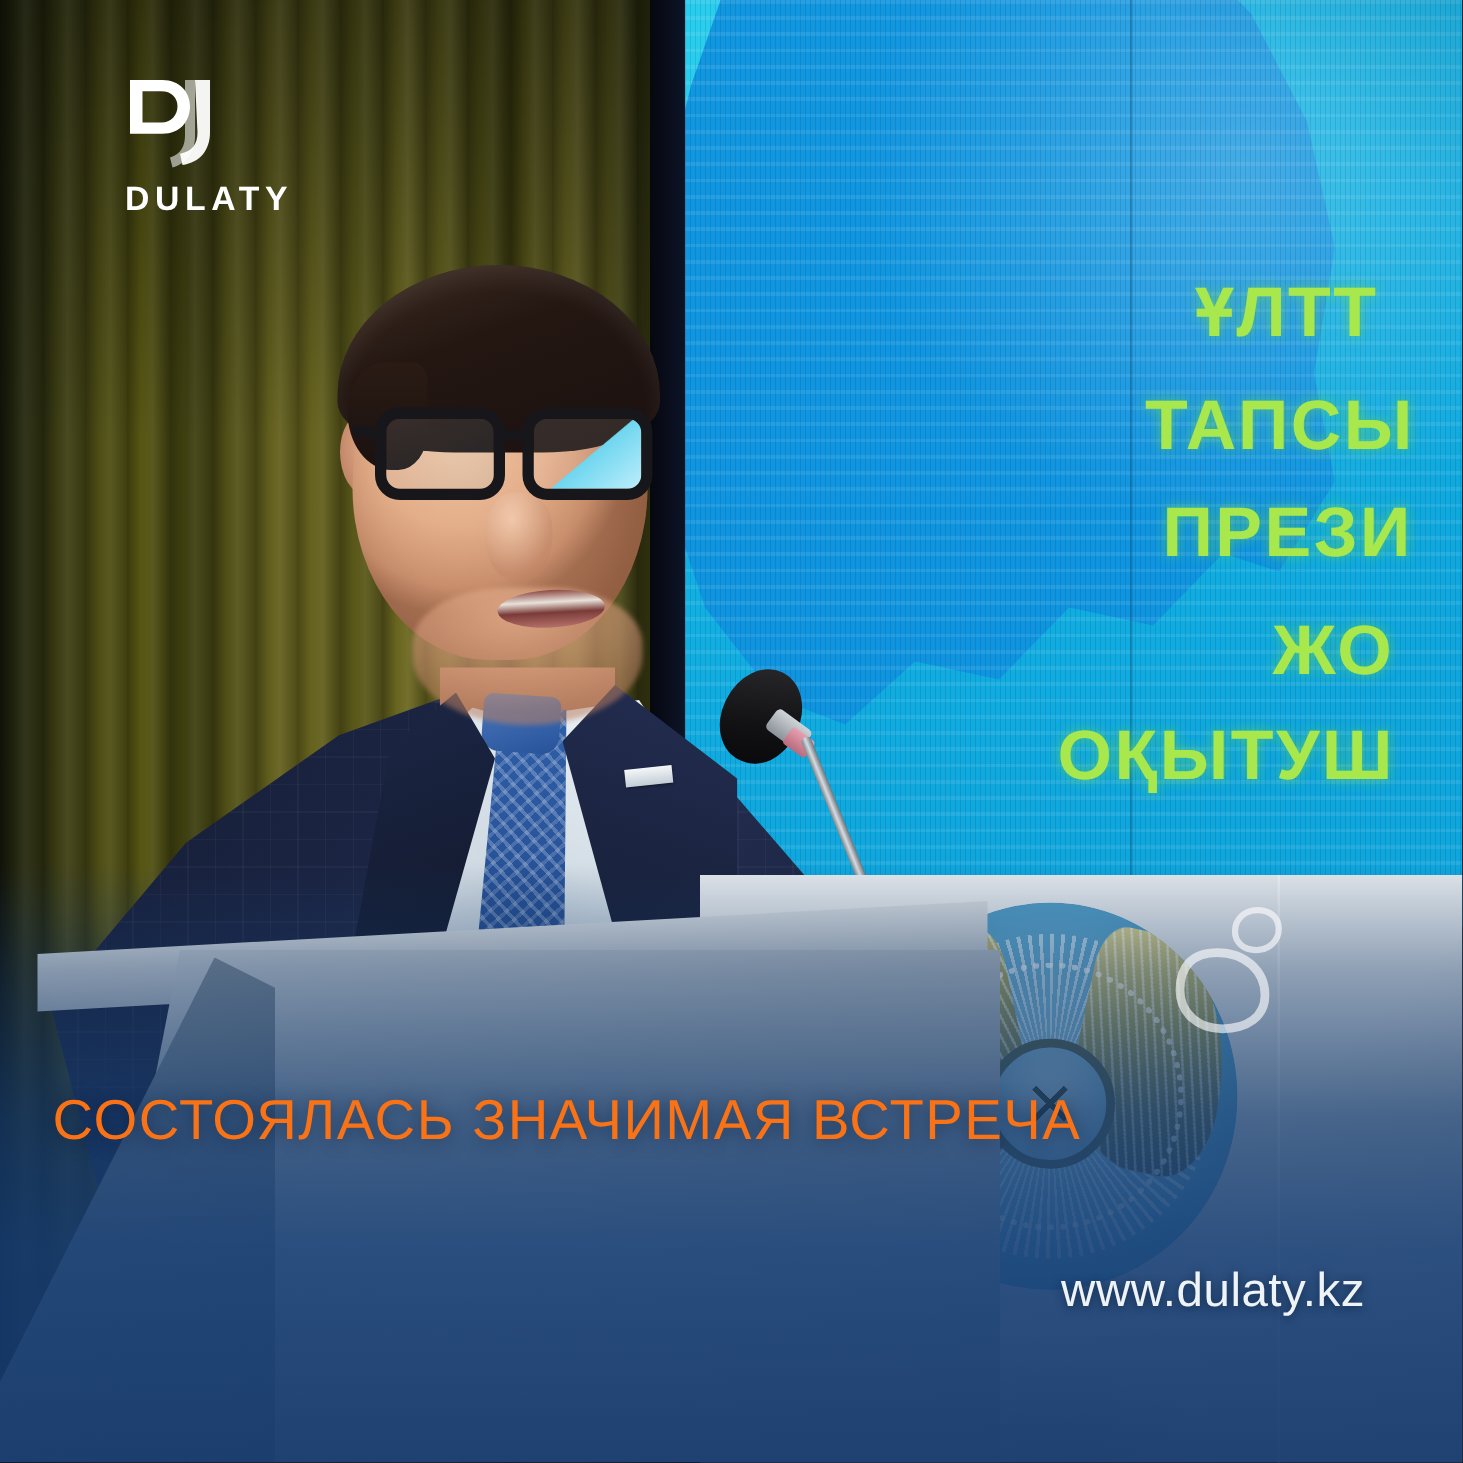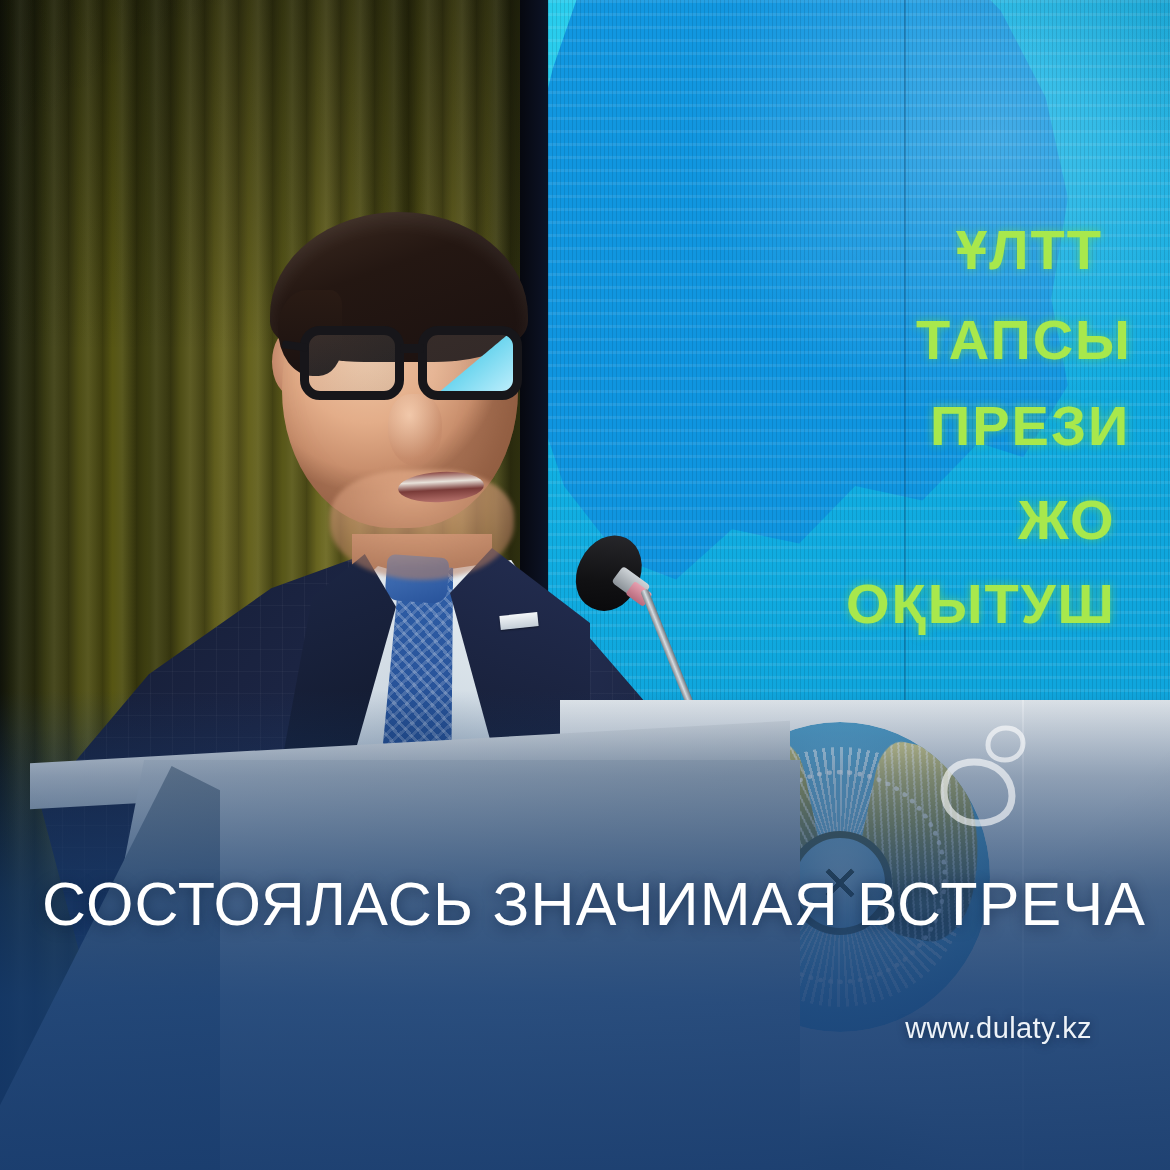--- a/index.html
+++ b/index.html
@@ -360,33 +360,33 @@
     display:flex;align-items:center;justify-content:center;
   }
   .news-chip span{
     color:#2b2b2b;font-size:23px;letter-spacing:2.4px;
   }
 
   
   .headline{
     position:absolute;left:42px;top:872px;
     width:1020px;
-    color:#ffffff;
-    font-size:61px;
+    color:#f97316;
+    font-size:45px;
     font-weight:400;
     letter-spacing:1.2px;
     line-height:1.05;
     text-shadow:0 2px 14px rgba(0,20,50,.55);
     white-space:nowrap;
   }
 
   
   .url{
     position:absolute;right:78px;top:1012px;
-    color:#eef3f8;font-size:29px;letter-spacing:.4px;
+    color:#eef3f8;font-size:38px;letter-spacing:.4px;
     text-shadow:0 1px 8px rgba(0,20,45,.6);
   }
 
   
   .watermark{
     position:absolute;left:936px;top:722px;width:96px;height:106px;
     opacity:.72;
   }
 </style>
 </head>
@@ -459,20 +459,29 @@
     <div class="podium-seam"></div>
     <div class="podium-top"></div>
     <div class="podium-body"></div>
     <div class="podium-side"></div>
 
     <div class="photo-vignette"></div>
   </div>
 
   <div class="bottom-wash"></div>
 
+  <div class="logo">
+    <svg class="logo-mark" viewBox="0 0 84 74">
+      <path d="M4 2 H30 C44 2 52 12 52 23 C52 35 44 45 30 45 H4 Z
+               M14 11 V36 H29 C37 36 42 30 42 23 C42 16 37 11 29 11 Z" fill="#ffffff" fill-rule="evenodd"></path>
+      <path d="M56 2 H68 V44 C68 58 60 68 46 70 L44 61 C54 59 58 53 58 44 Z" fill="#ffffff" opacity="0.95"></path>
+      <path d="M52 2 H56 V47 C56 60 49 69 38 72 L36 64 C45 61 48 55 48 46 V2 Z" fill="#ffffff" opacity="0.55"></path>
+    </svg>
+    <div class="logo-word">DULATY</div>
+  </div>
 
 
   <div class="headline">СОСТОЯЛАСЬ ЗНАЧИМАЯ ВСТРЕЧА</div>
 
   <div class="url">www.dulaty.kz</div>
 
   <svg class="watermark" viewBox="0 0 96 106">
     <path d="M70 6 C80 6 87 12 87 21 C87 31 79 38 69 38 C59 38 52 32 52 23 C52 13 60 6 70 6 Z" fill="none" stroke="#ffffff" stroke-width="5" opacity=".85"></path>
     <path d="M38 40 C60 40 76 55 76 74 C76 92 61 101 42 101 C22 101 8 88 8 70 C8 51 18 40 38 40 Z" fill="none" stroke="#ffffff" stroke-width="7" opacity=".85"></path>
   </svg>

